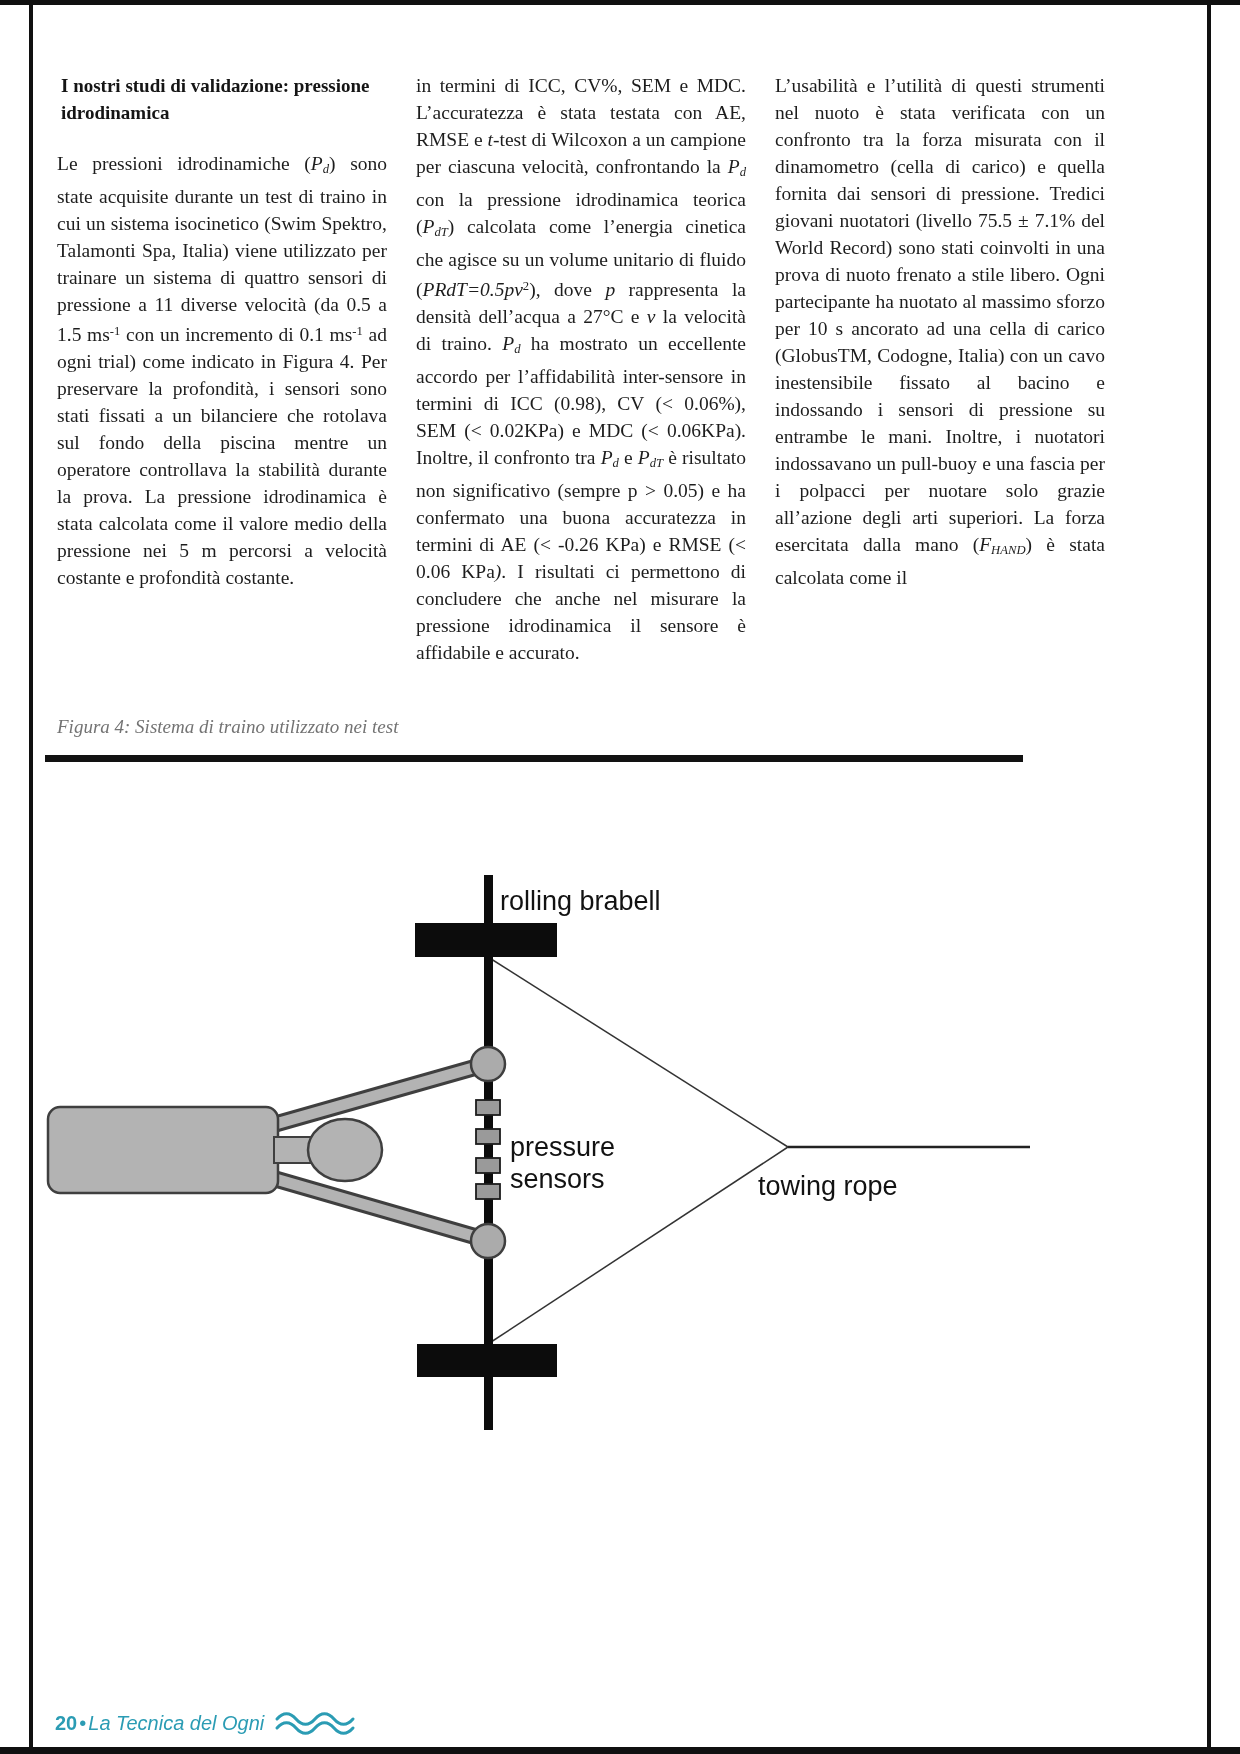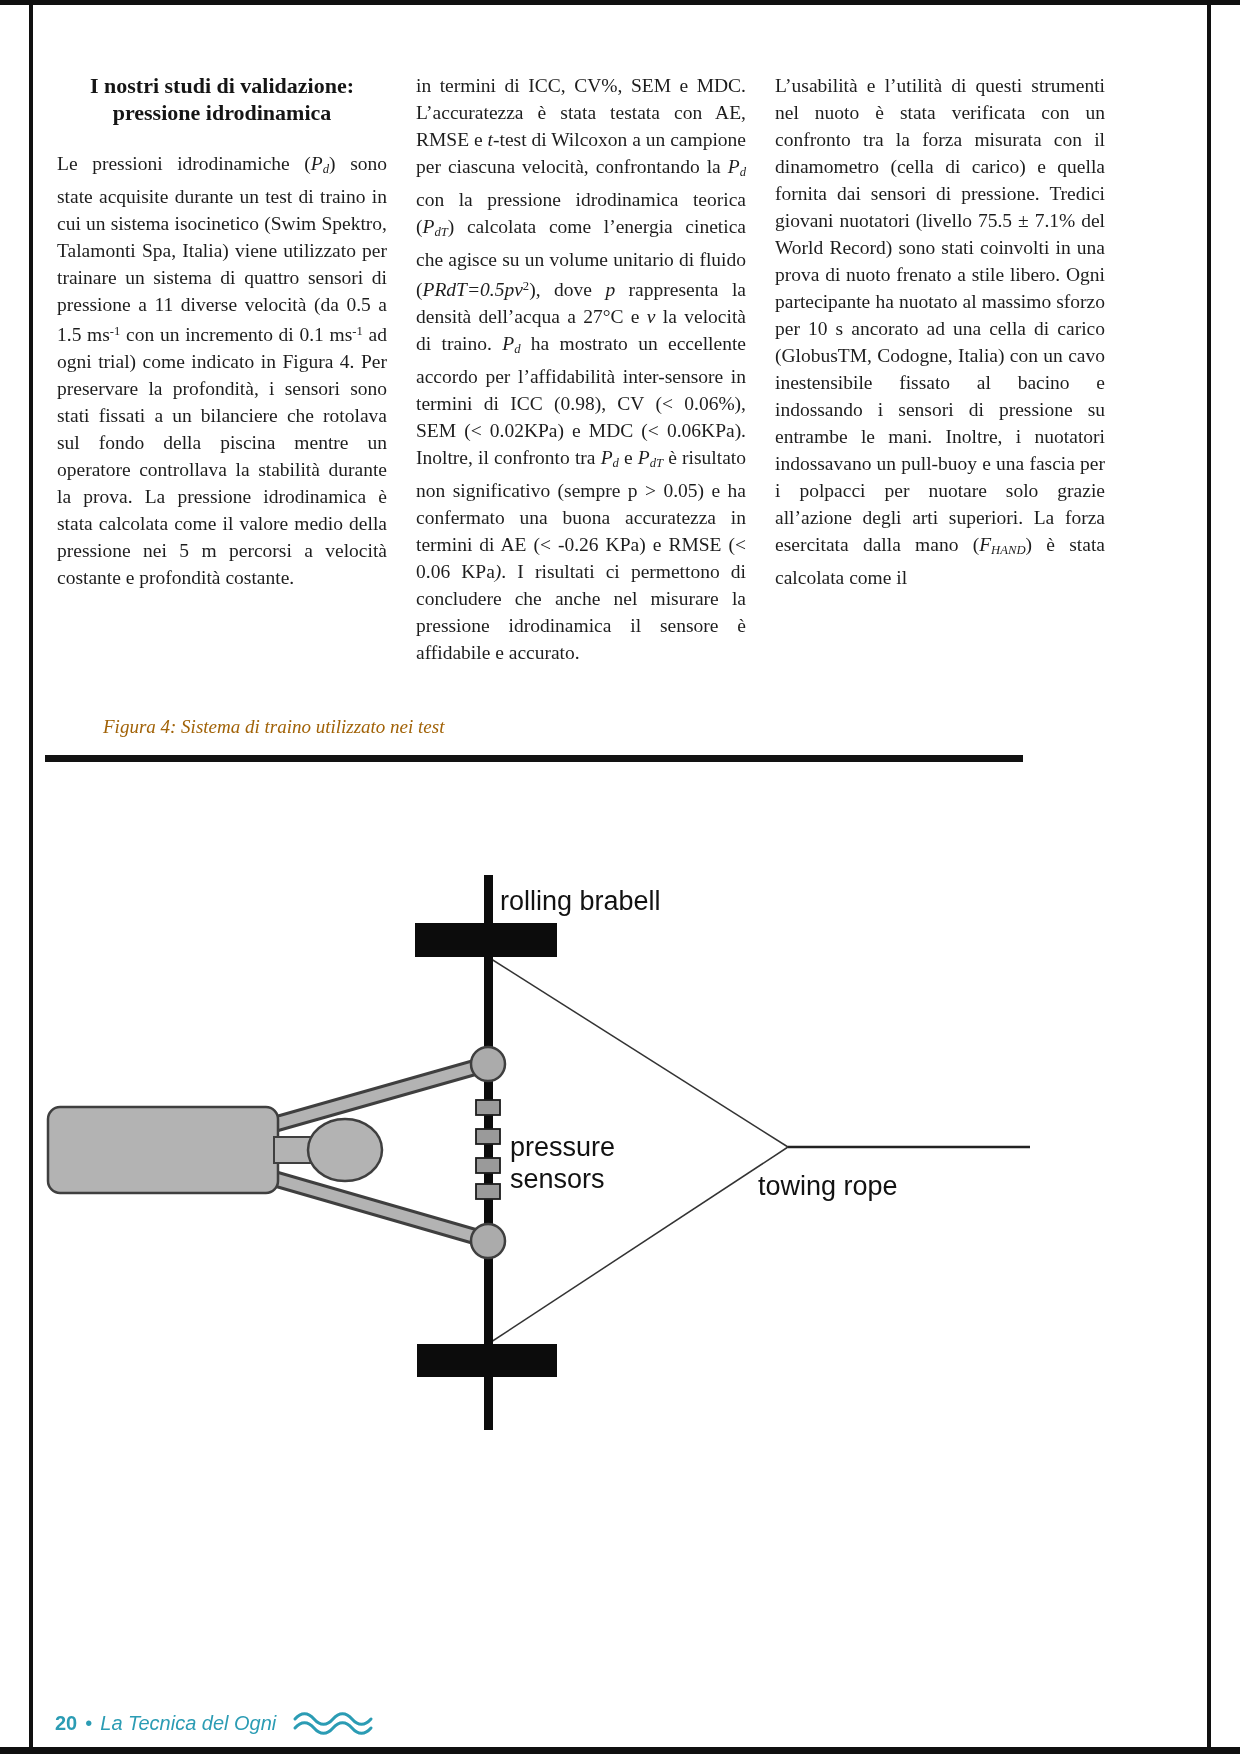--- a/index.html
+++ b/index.html
@@ -17,57 +17,57 @@
   .frame-left   { position: absolute; left: 29px; top: 0; width: 4px; height: 1754px; background: #101010; }
   .frame-right  { position: absolute; left: 1207px; top: 0; width: 4px; height: 1754px; background: #101010; }
 
   
   .columns {
     position: absolute; left: 57px; top: 72px; width: 1048px;
     display: flex; gap: 29px;
   }
   .col { width: 330px; flex: 0 0 330px; }
   .heading {
-    font-size: 22px; font-weight: 700; line-height: 27px;
-    text-align: center; margin: 0 0 24px 0; padding: 0 4px;
+    font-size: 19px; font-weight: 700; line-height: 27px;
+    margin: 0 0 24px 0; padding: 0 4px;
     color: #151515;
   }
   .body {
     font-size: 19.5px; line-height: 27px;
     text-align: justify; margin: 0;
   }
   .body + .body { margin-top: 0; }
   .seg-i    { font-style: italic; }
   .seg-isub { font-style: italic; font-size: 0.65em; vertical-align: -0.25em; }
   .seg-sup  { font-size: 0.65em; vertical-align: 0.45em; }
 
   
   .caption {
     position: absolute; left: 57px; top: 716px;
-    font-size: 19px; font-style: italic; color: #a16207; margin-left: 46px;
+    font-size: 19px; font-style: italic; color: #737373;
   }
   .rule {
     position: absolute; left: 45px; top: 755px;
     width: 978px; height: 7px; background: #121212;
   }
 
   
   .diagram {
     position: absolute; left: 40px; top: 860px;
     width: 1000px; height: 590px;
   }
   .diagram text {
     font-family: "Liberation Sans", sans-serif;
     font-size: 27px; fill: #121212;
   }
 
   
   .footer {
     position: absolute; left: 55px; top: 1710px;
-    display: flex; align-items: center; gap: 8px;
+    display: flex; align-items: center; gap: 2px;
     font-family: "Liberation Sans", sans-serif;
     font-size: 20px; color: #2b9cb4;
   }
   .footer .page-num { font-weight: 700; }
   .footer .mag { font-style: italic; }
   .footer .waves { margin-left: 8px; }
 </style>
 </head>
 <body>
 

